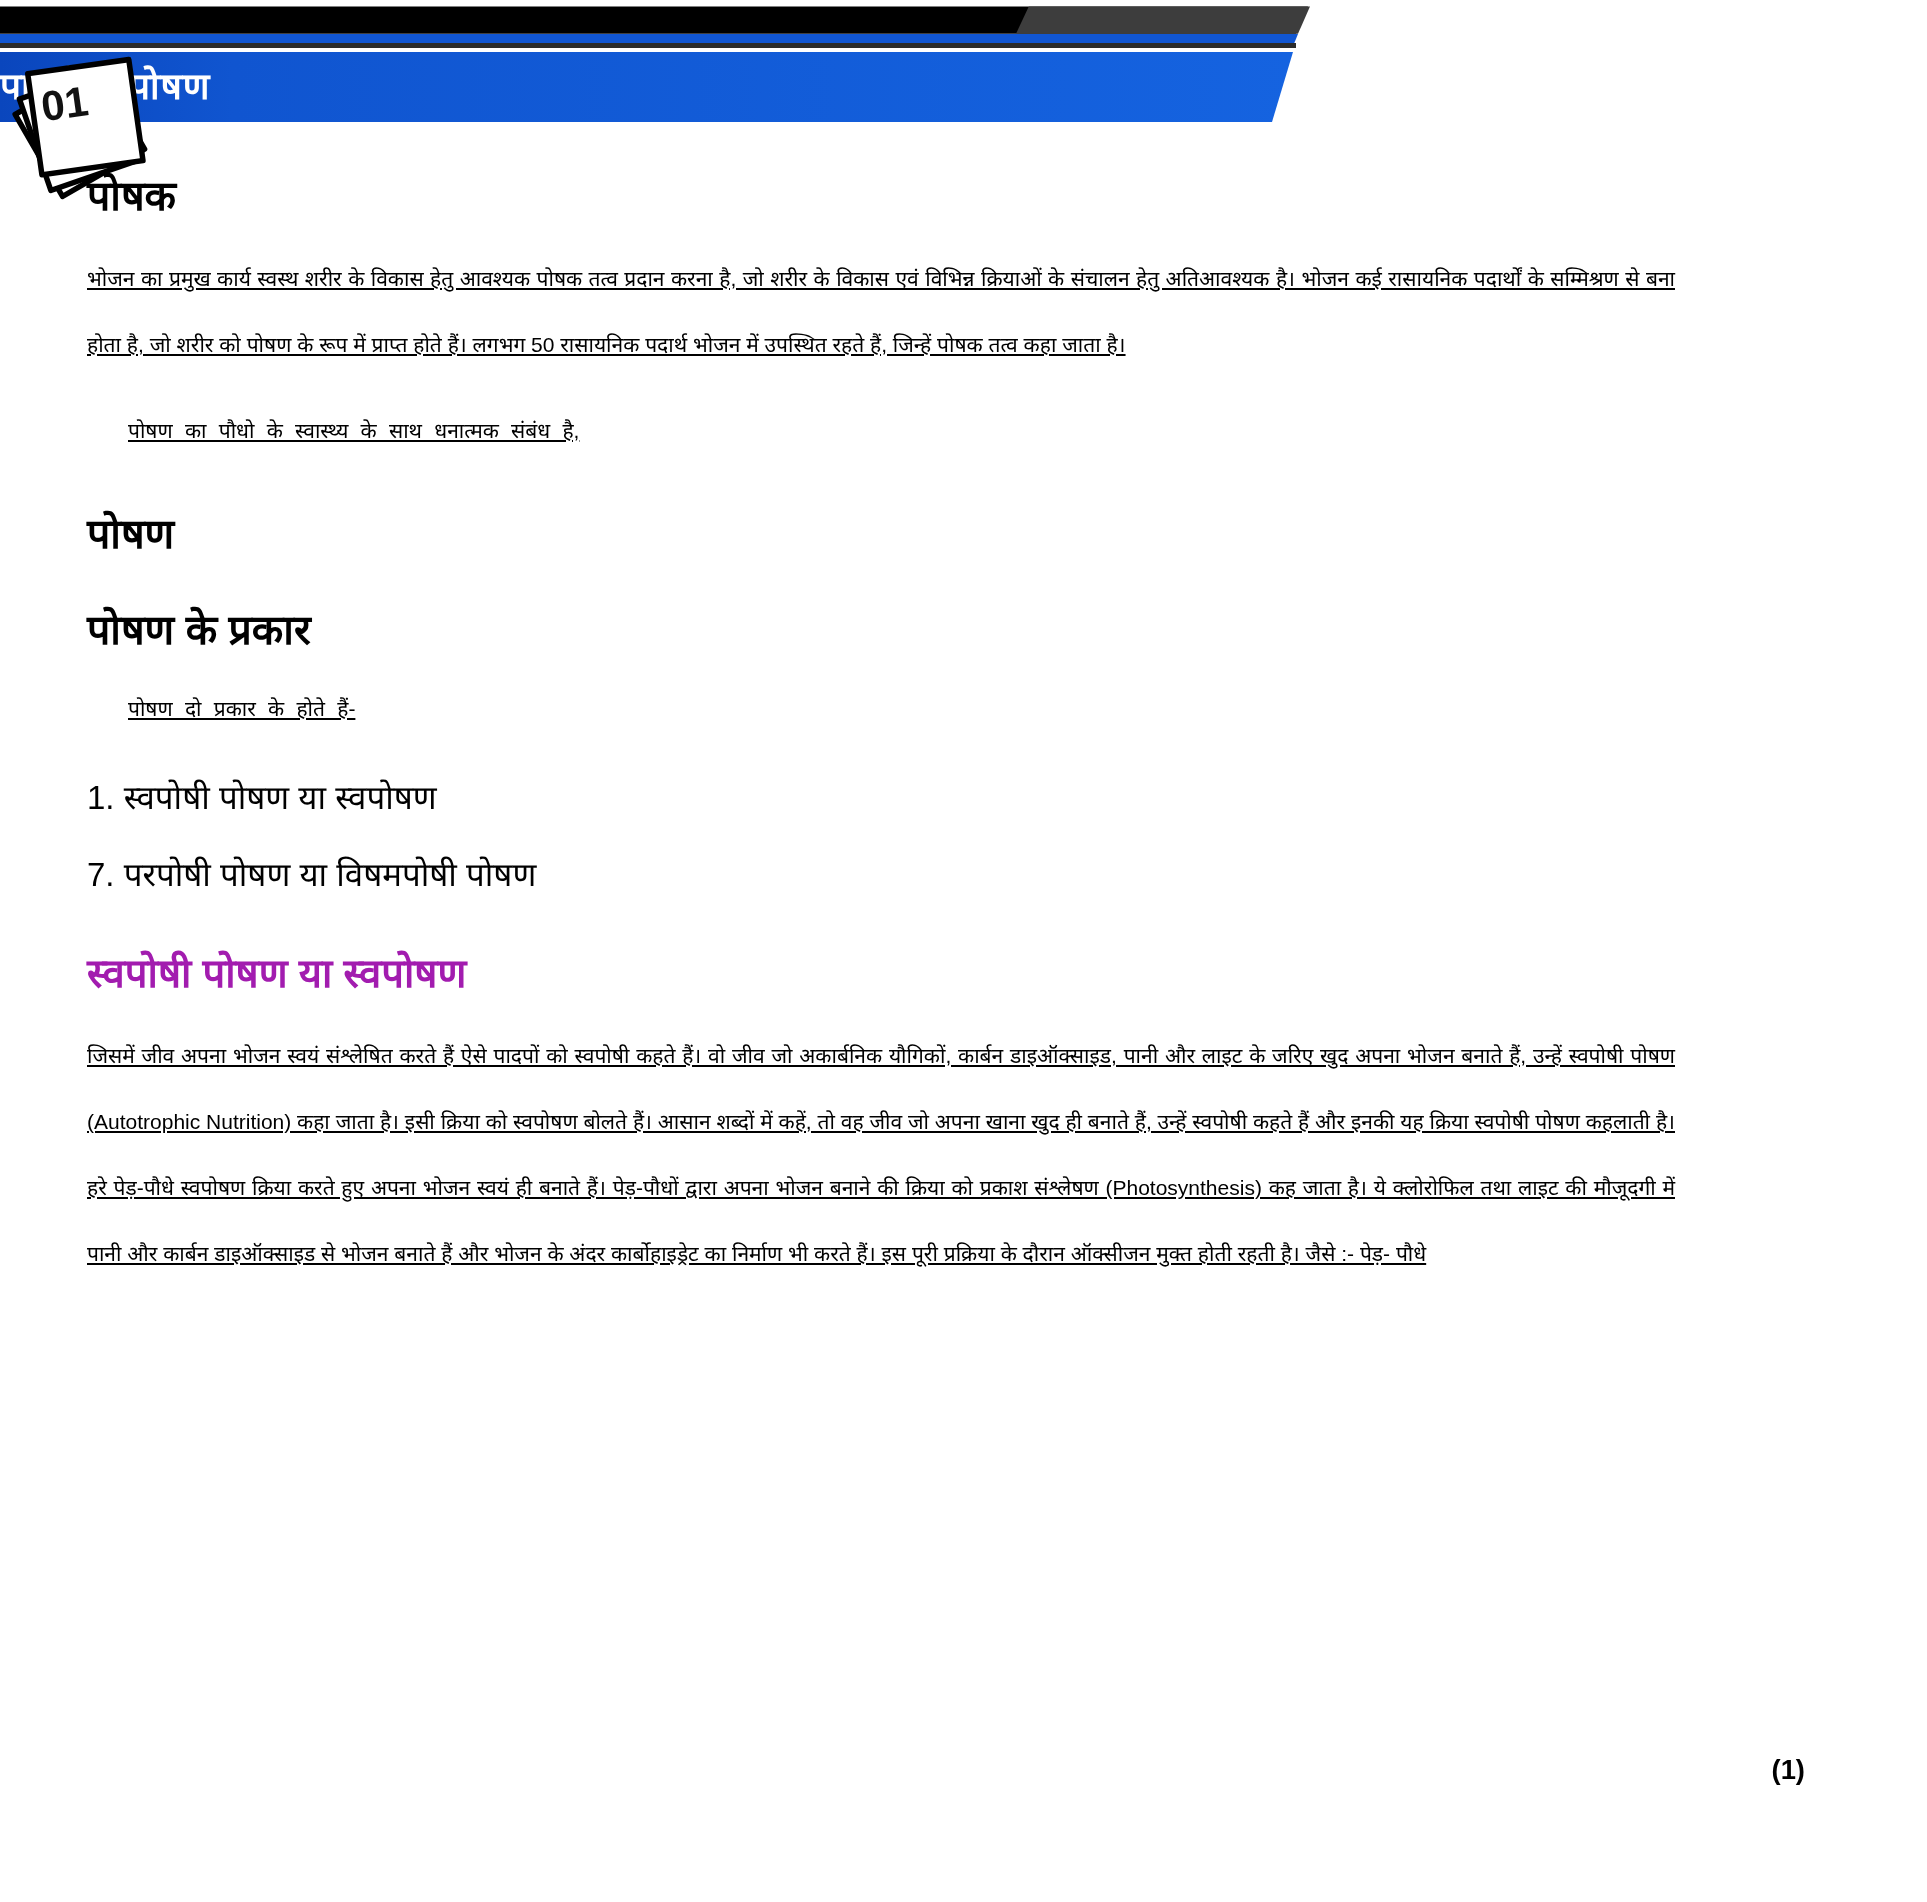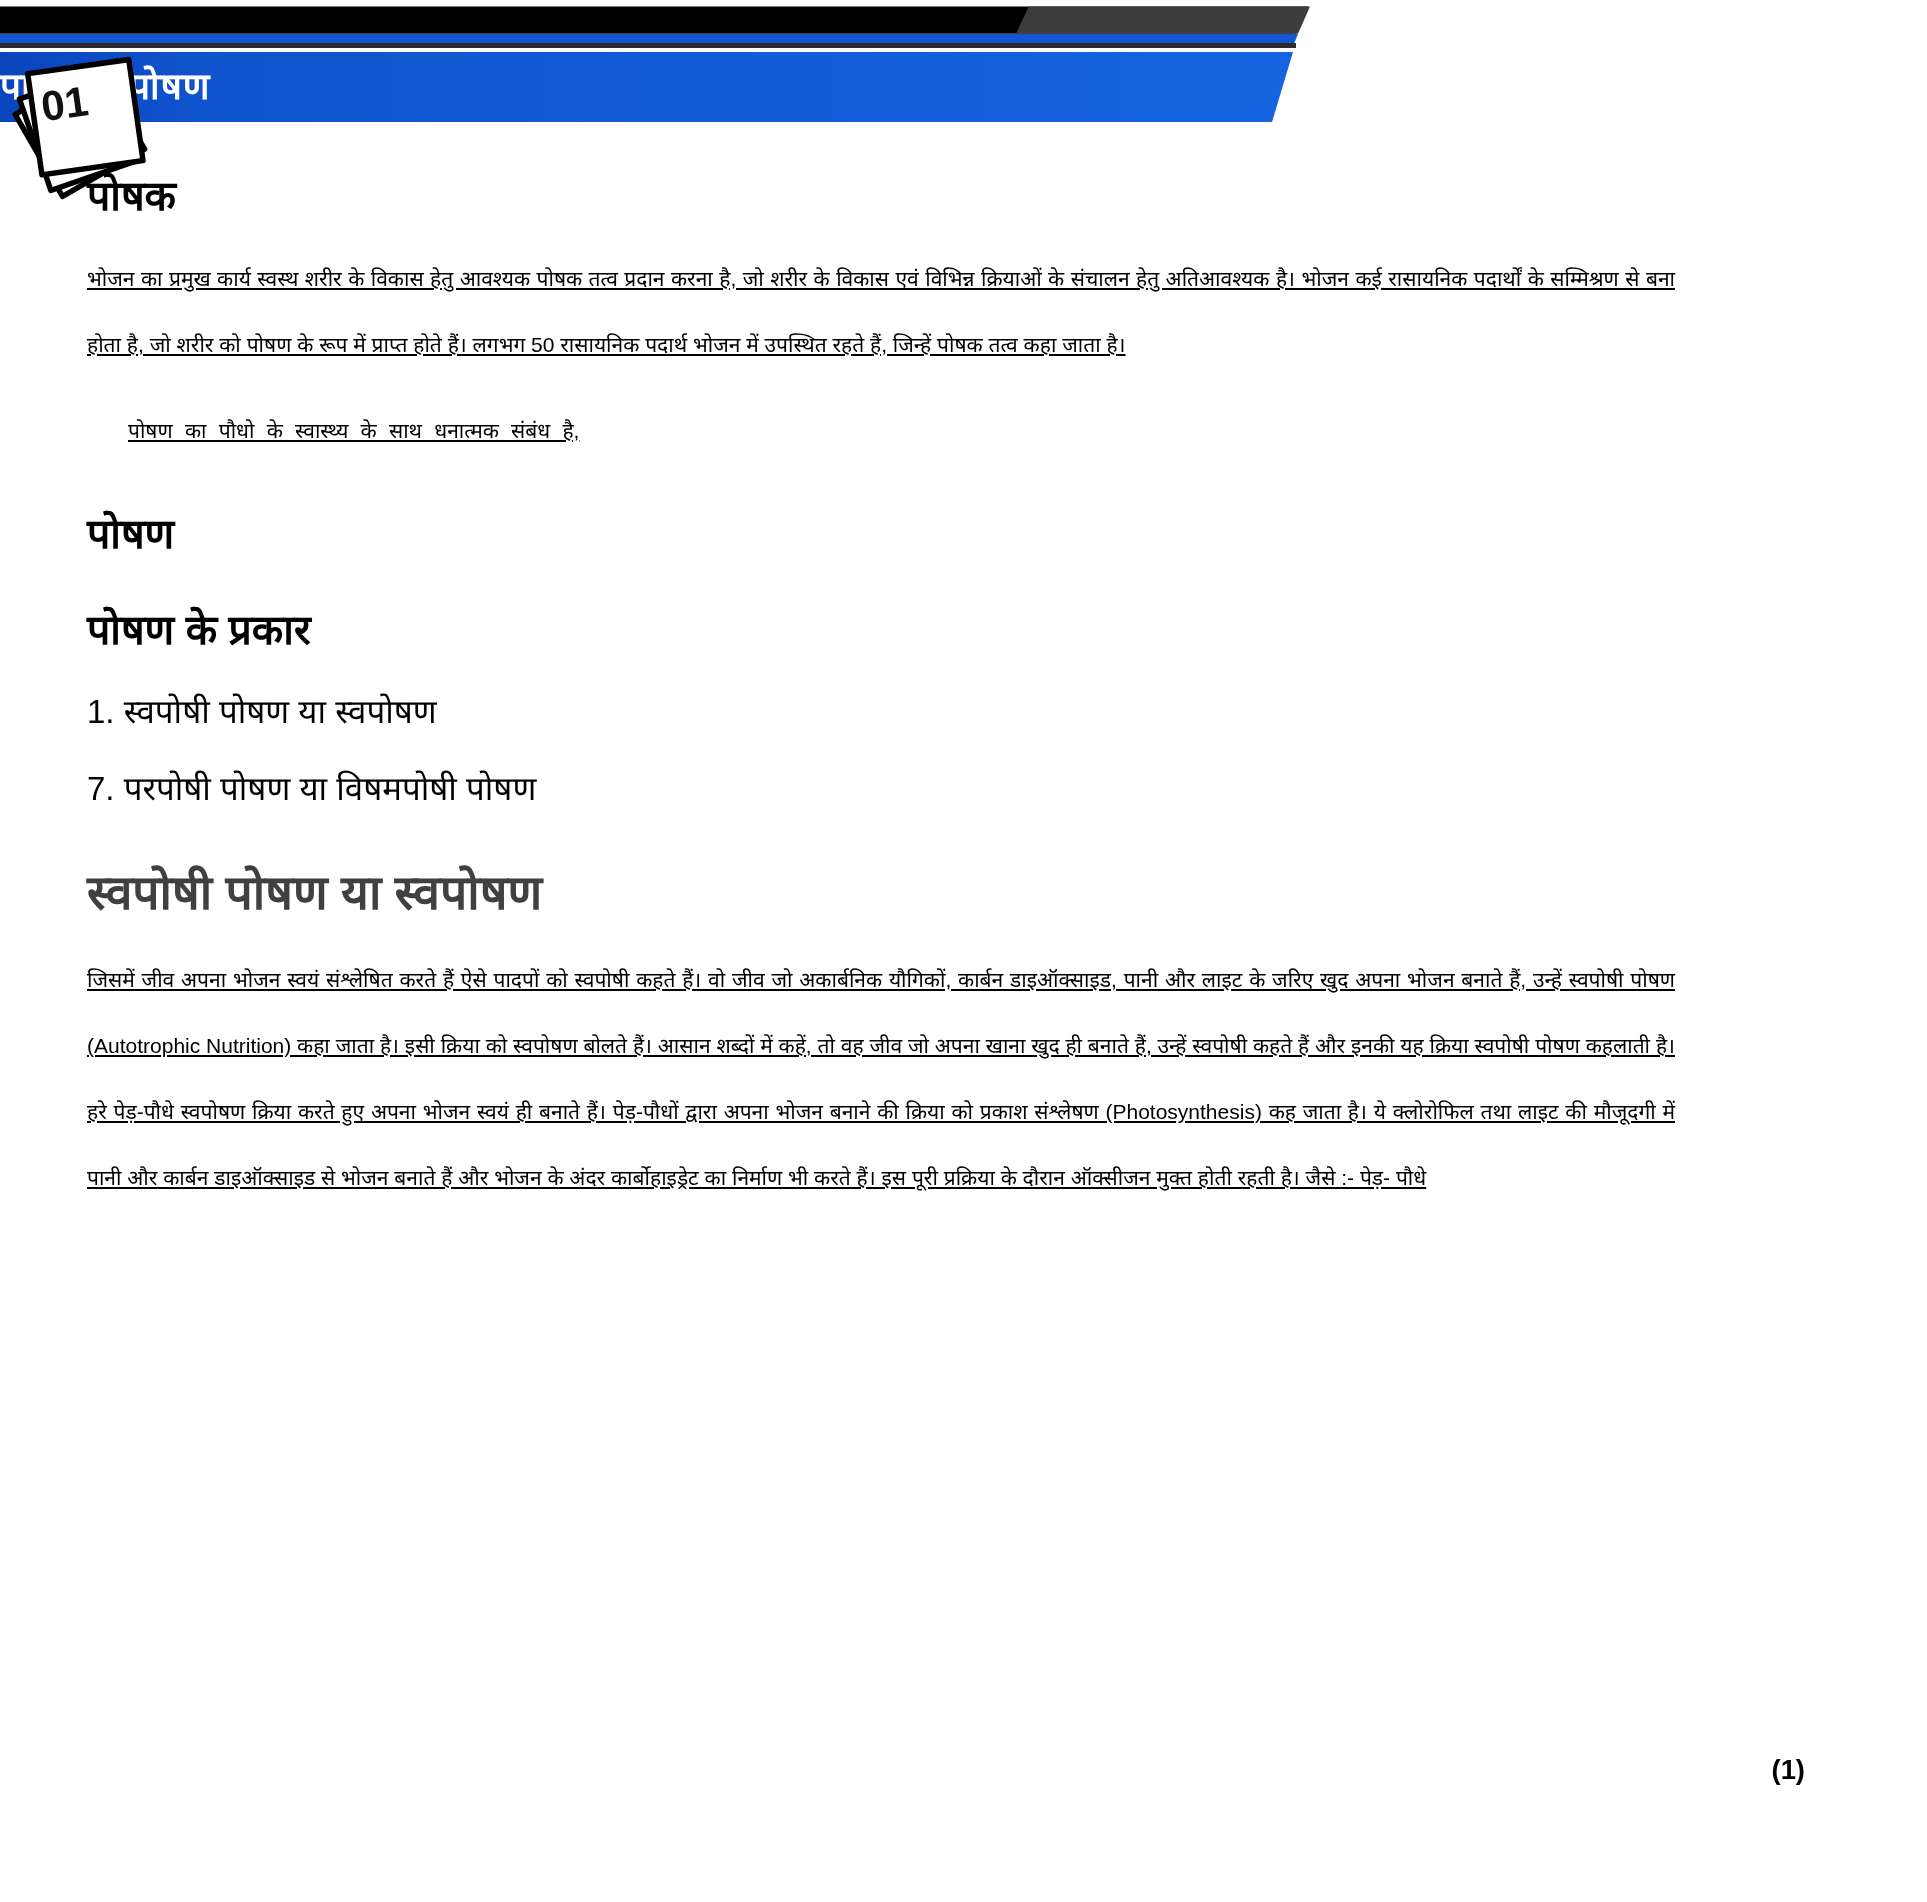--- a/index.html
+++ b/index.html
@@ -32,21 +32,21 @@
   .banner-title{
     display:block;line-height:70px;
     color:#ffffff;font-size:37px;font-weight:700;letter-spacing:0.9px;
   }
   .chapter-icon{position:absolute;left:7.3px;top:37px;z-index:5;}
   .chapter-icon text{font-family:"Liberation Sans","DejaVu Sans",sans-serif;}
   
   .content{position:absolute;left:0;top:126px;width:1766px;padding:0;}
   .inner{margin:0 91px 0 87px;}
   h2{font-size:41px;font-weight:700;margin:40px 0 0 0;color:#000;}
-  h1.big{font-size:48px;font-weight:700;margin:48px 0 0 0;color:#404040;}
+  h1.big{font-size:40px;font-weight:700;margin:48px 0 0 0;color:#a21caf;}
   p{font-size:21px;line-height:66px;margin:0;text-align:justify;text-decoration:underline;}
   p.para{margin-top:24px;}
   p.single{margin-top:20px;text-align:left;}
   p.wide{word-spacing:6.4px;margin-left:41px;}
   p.spread{word-spacing:12px;text-align:justify;text-align-last:justify;}
   ol.types{list-style:none;margin:20px 0 0 0;padding:0;}
   ol.types li{font-size:33px;line-height:42px;margin-top:35px;}
   .page-number{
     position:absolute;top:1754px;right:122px;
     font-size:27.4px;font-weight:700;
@@ -80,20 +80,21 @@
   <main class="content">
     <div class="inner">
 
       <h2>पोषक</h2>
       <p class="para">भोजन का प्रमुख कार्य स्वस्थ शरीर के विकास हेतु आवश्यक पोषक तत्व प्रदान करना है, जो शरीर के विकास एवं विभिन्न क्रियाओं के संचालन हेतु अतिआवश्यक है। भोजन कई रासायनिक पदार्थों के सम्मिश्रण से बना होता है, जो शरीर को पोषण के रूप में प्राप्त होते हैं। लगभग 50 रासायनिक पदार्थ भोजन में उपस्थित रहते हैं, जिन्हें पोषक तत्व कहा जाता है।</p>
       <p class="single wide">पोषण का पौधो के स्वास्थ्य के साथ धनात्मक संबंध है,</p>
 
       <h2>पोषण</h2>
 
       <h2>पोषण के प्रकार</h2>
+      <p class="single wide">पोषण दो प्रकार के होते हैं-</p>
       <ol class="types">
         <li>1. स्वपोषी पोषण या स्वपोषण</li>
         <li>7. परपोषी पोषण या विषमपोषी पोषण</li>
       </ol>
 
       <h1 class="big">स्वपोषी पोषण या स्वपोषण</h1>
       <p class="para">जिसमें जीव अपना भोजन स्वयं संश्लेषित करते हैं ऐसे पादपों को स्वपोषी कहते हैं। वो जीव जो अकार्बनिक यौगिकों, कार्बन डाइऑक्साइड, पानी और लाइट के जरिए खुद अपना भोजन बनाते हैं, उन्हें स्वपोषी पोषण (Autotrophic Nutrition) कहा जाता है। इसी क्रिया को स्वपोषण बोलते हैं। आसान शब्दों में कहें, तो वह जीव जो अपना खाना खुद ही बनाते हैं, उन्हें स्वपोषी कहते हैं और इनकी यह क्रिया स्वपोषी पोषण कहलाती है। हरे पेड़-पौधे स्वपोषण क्रिया करते हुए अपना भोजन स्वयं ही बनाते हैं। पेड़-पौधों द्वारा अपना भोजन बनाने की क्रिया को प्रकाश संश्लेषण (Photosynthesis) कह जाता है। ये क्लोरोफिल तथा लाइट की मौजूदगी में पानी और कार्बन डाइऑक्साइड से भोजन बनाते हैं और भोजन के अंदर कार्बोहाइड्रेट का निर्माण भी करते हैं। इस पूरी प्रक्रिया के दौरान ऑक्सीजन मुक्त होती रहती है। जैसे :- पेड़- पौधे</p>
 
     </div>
   </main>

